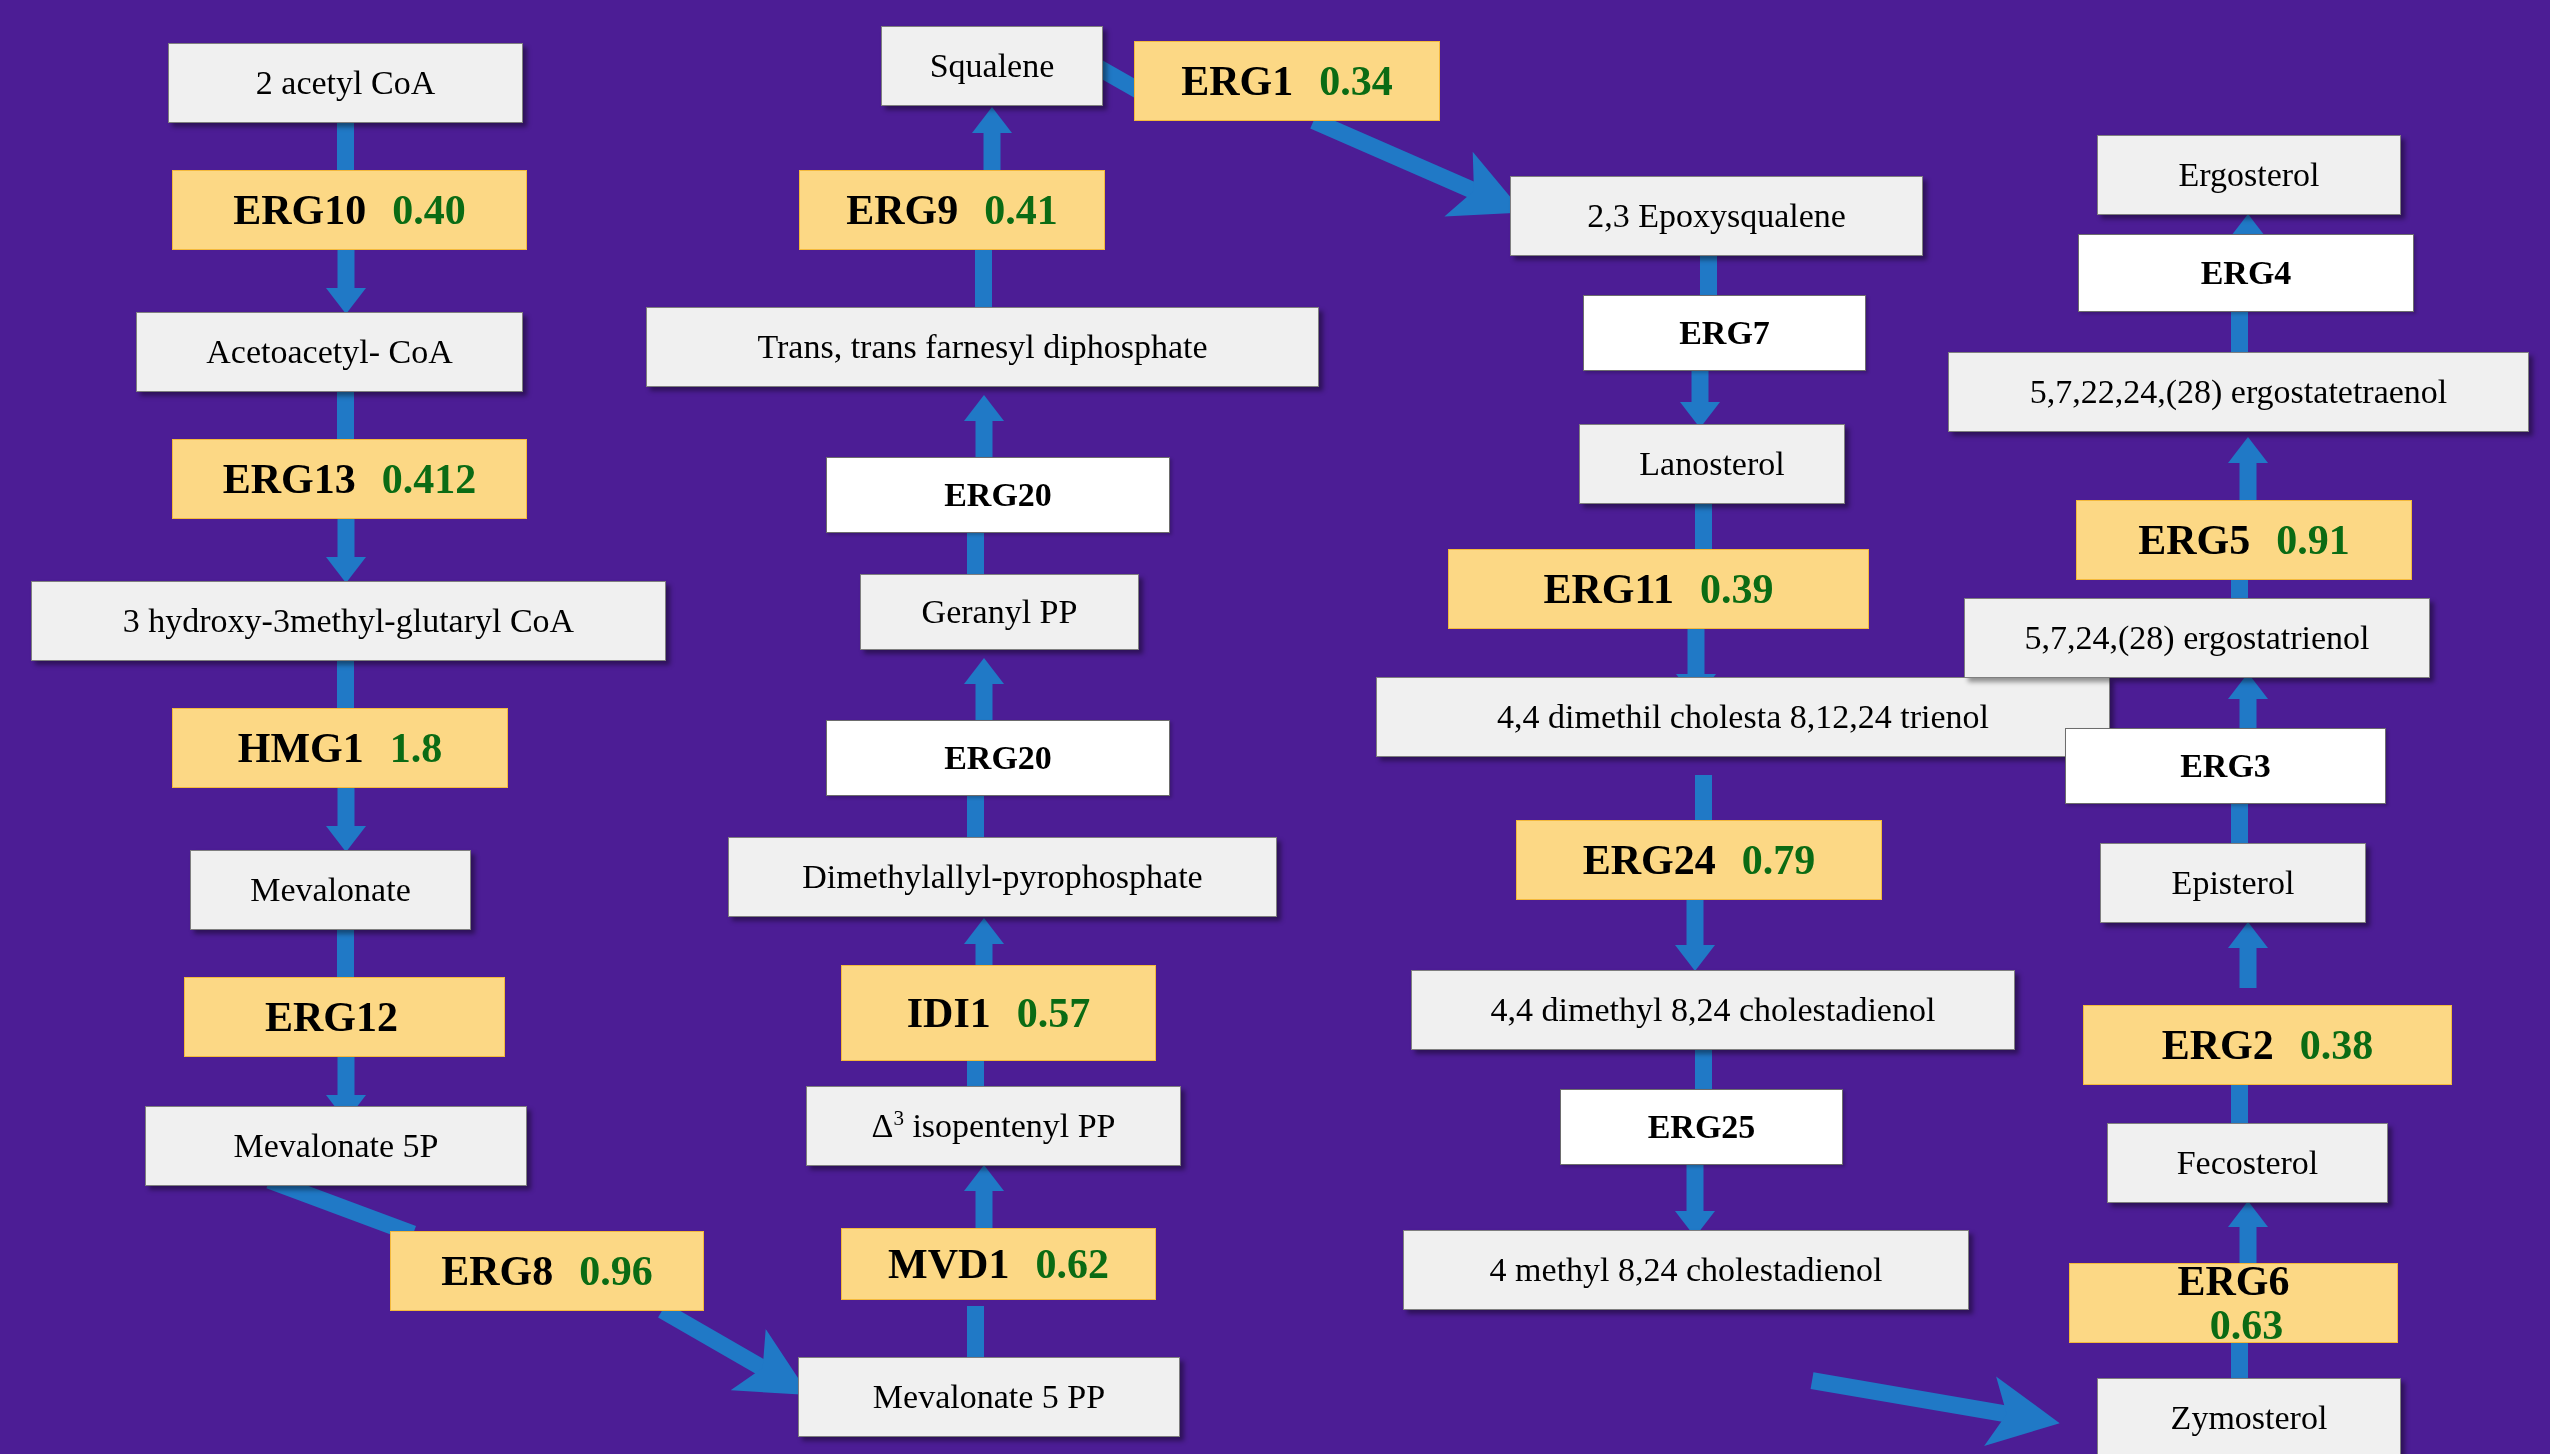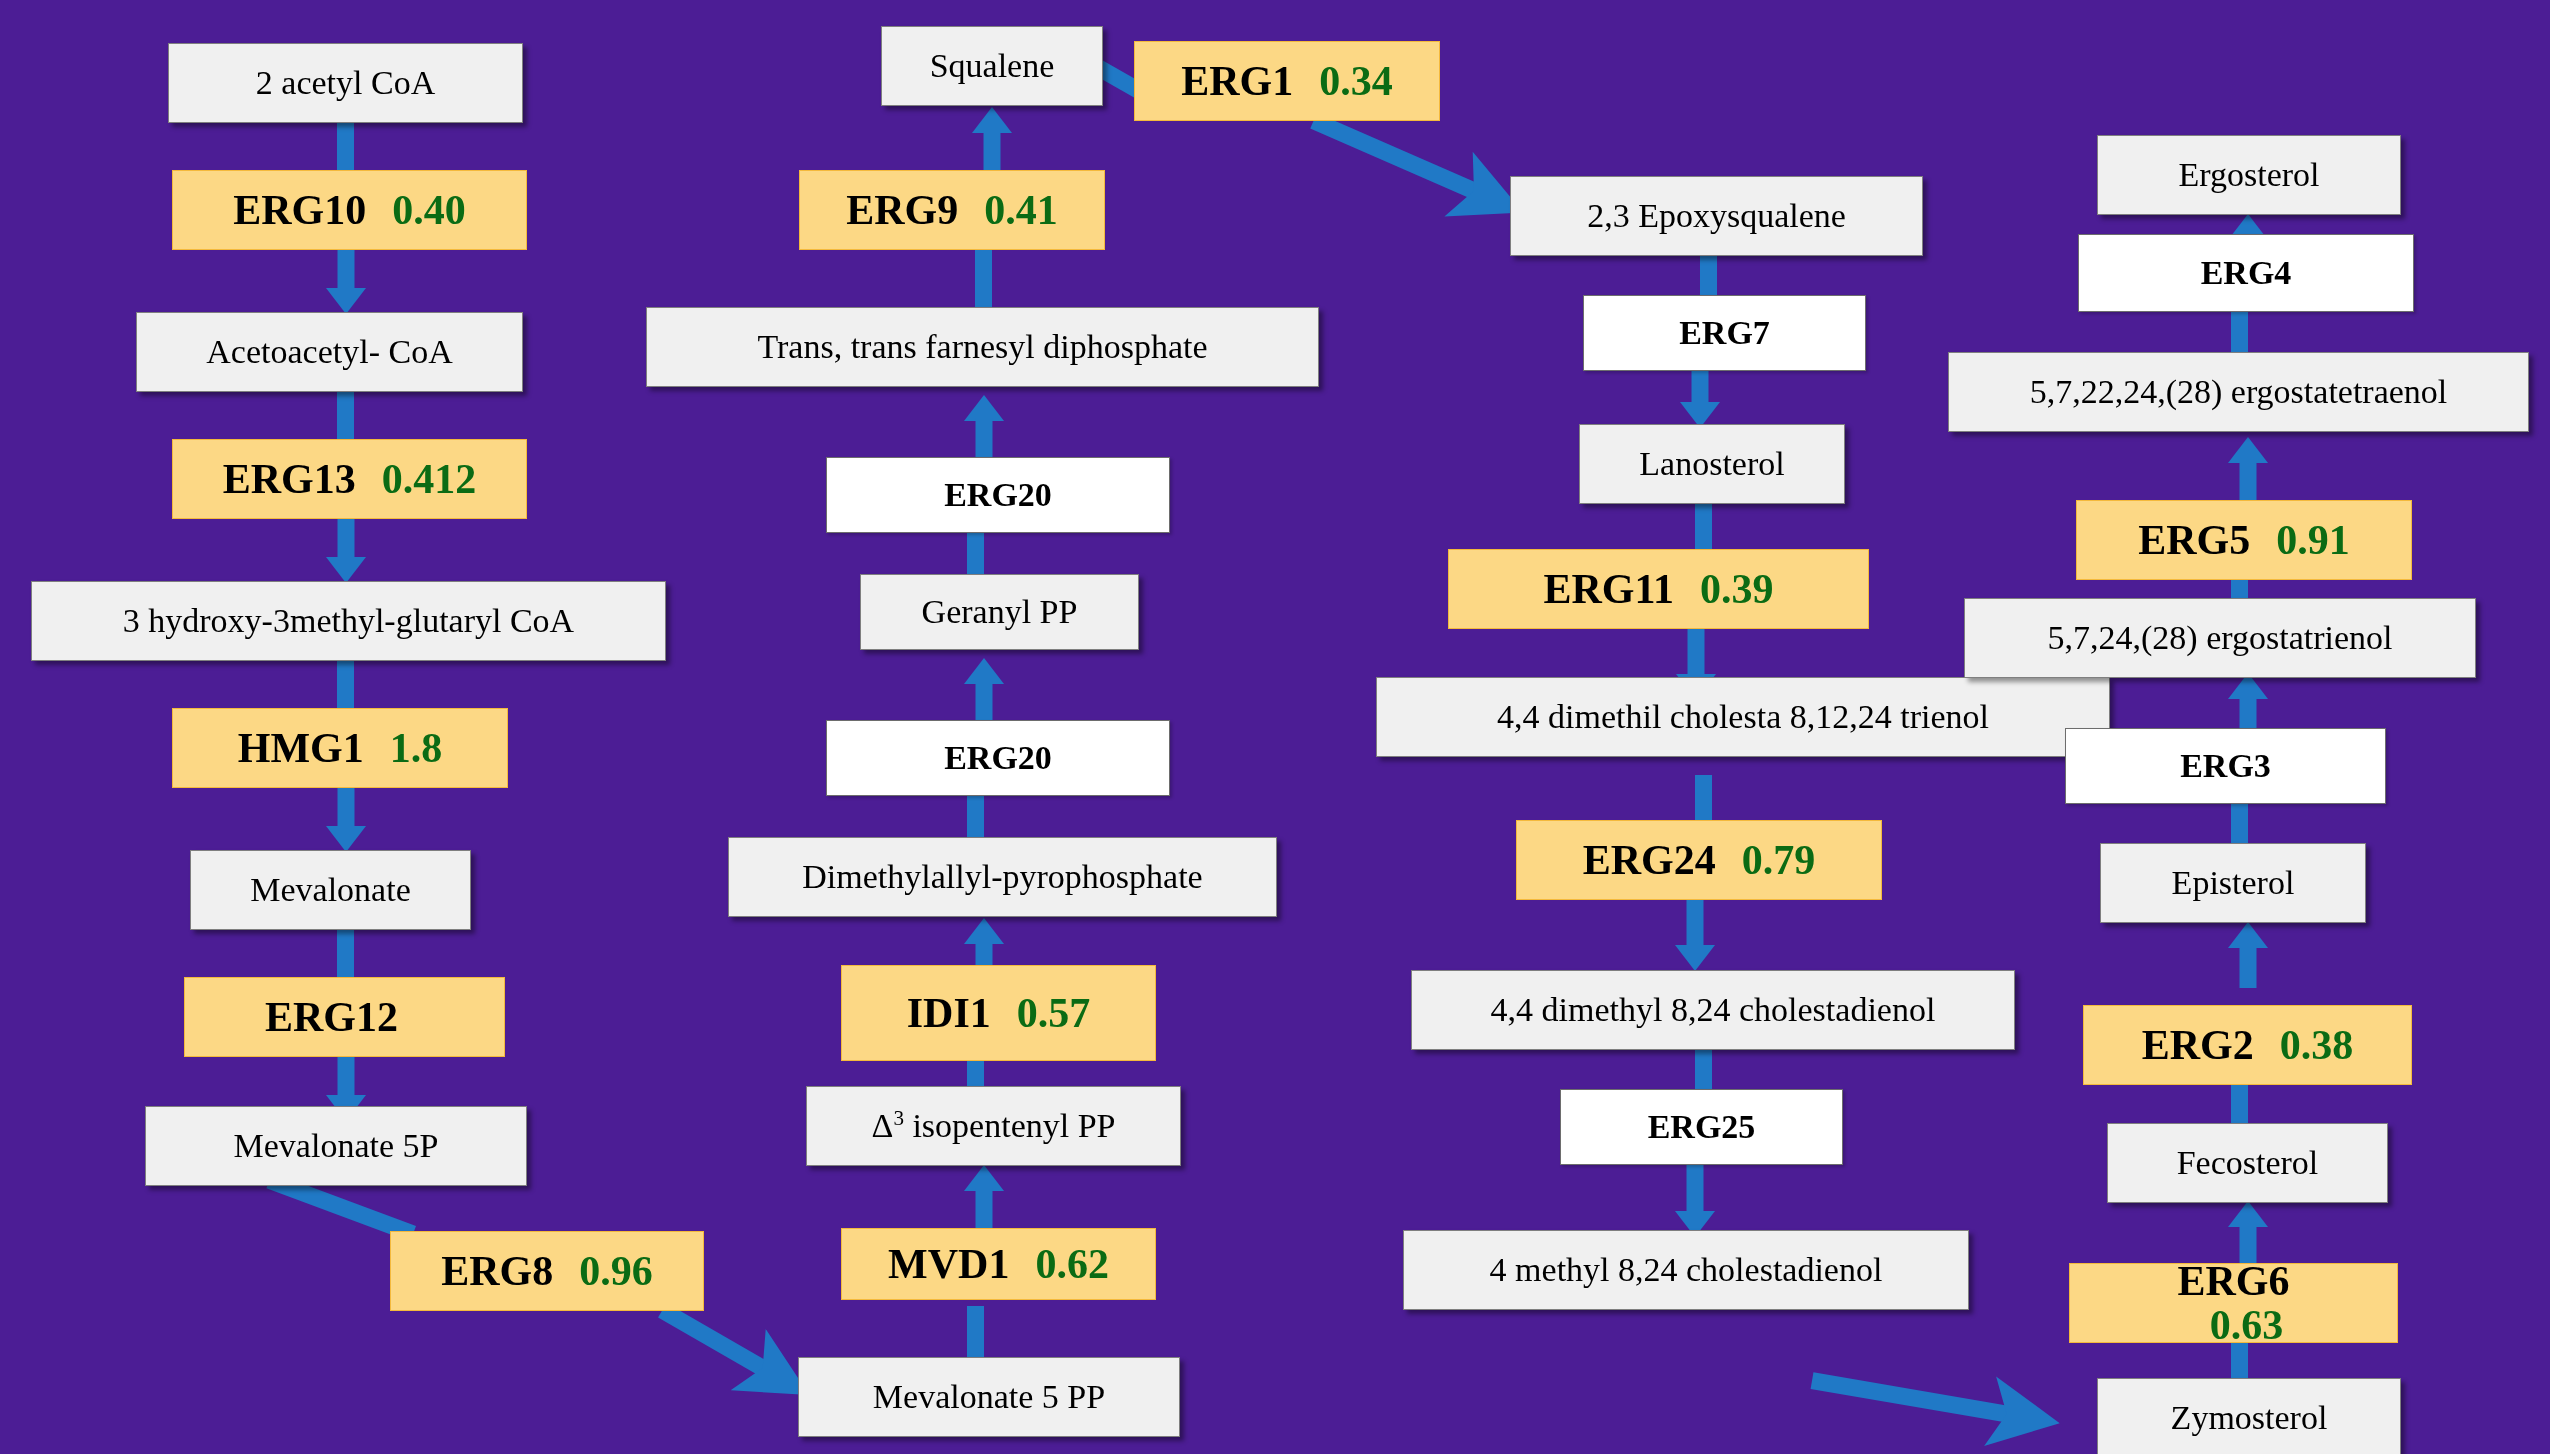--- a/index.html
+++ b/index.html
@@ -381,21 +381,21 @@
       <div class="shaft" style="height:43px;"></div>
   </div>
 
   <div class="node enz" style="left:2076px; top:500px; width:336px; height:80px;">
     <span>ERG5</span>
     <span class="val">0.91</span>
   </div>
 
   <div class="conn" style="left:2231px; top:578px; height:43px;"></div>
 
-  <div class="node metab" style="left:1964px; top:598px; width:512px; height:80px;">
+  <div class="node metab" style="left:1964px; top:598px; width:466px; height:80px;">
     <span>5,7,24,(28) ergostatrienol</span>
   </div>
 
   <div class="arrow-v up" style="left:2231px; top:673px; width:34px; height:66px;">
     <div class="head"></div>
       <div class="shaft" style="height:43px;"></div>
   </div>
 
   <div class="node enz-plain" style="left:2065px; top:728px; width:321px; height:76px;">
     <span>ERG3</span>
@@ -405,21 +405,21 @@
 
   <div class="node metab" style="left:2100px; top:843px; width:266px; height:80px;">
     <span>Episterol</span>
   </div>
 
   <div class="arrow-v up" style="left:2231px; top:922px; width:34px; height:66px;">
     <div class="head"></div>
       <div class="shaft" style="height:43px;"></div>
   </div>
 
-  <div class="node enz" style="left:2083px; top:1005px; width:329px; height:80px;">
+  <div class="node enz" style="left:2083px; top:1005px; width:369px; height:80px;">
     <span>ERG2</span>
     <span class="val">0.38</span>
   </div>
 
   <div class="conn" style="left:2231px; top:1083px; height:43px;"></div>
 
   <div class="node metab" style="left:2107px; top:1123px; width:281px; height:80px;">
     <span>Fecosterol</span>
   </div>
 

